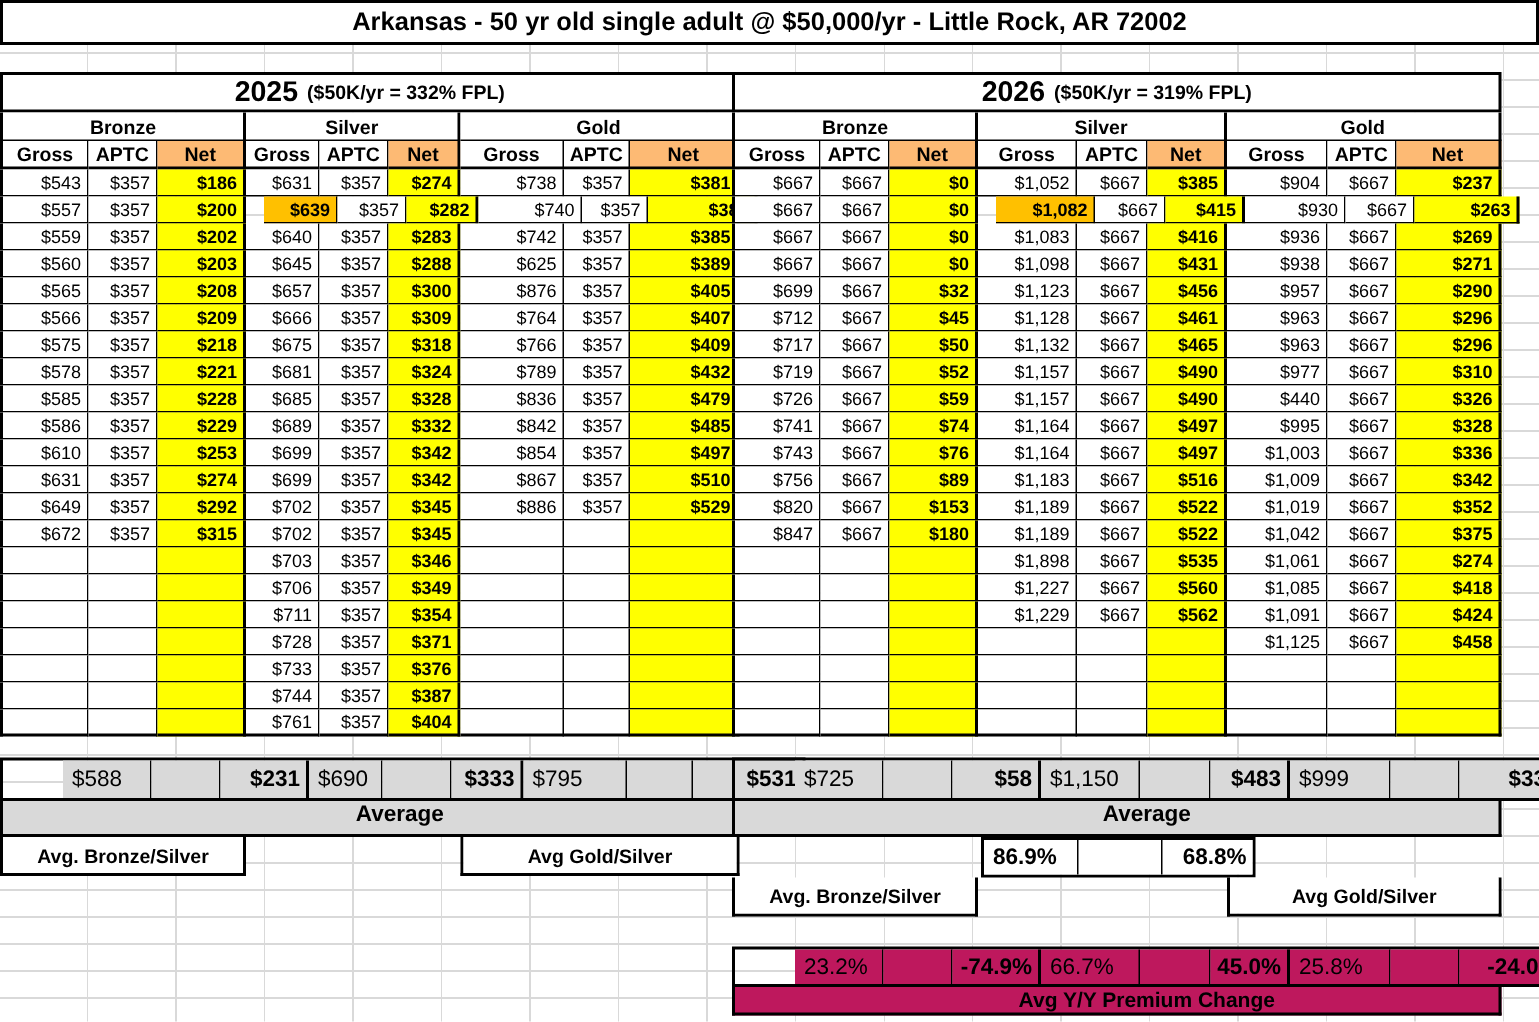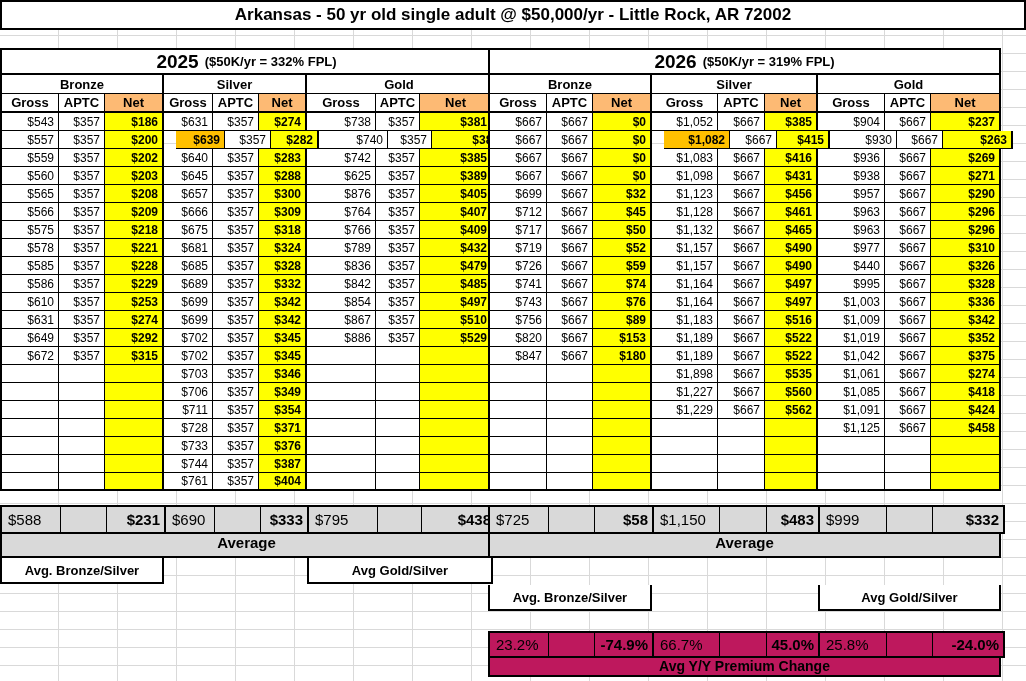--- a/index.html
+++ b/index.html
@@ -56,21 +56,21 @@
   .ta-l{justify-content:flex-start;padding-left:6px;text-align:left;}
   .d{font-size:12px;}
   .bold{font-weight:bold;}
   .net-col{background:#FFFF00;font-weight:bold;}
   .net-h{background:#fdba74;}
   .hl{background:#FFC000;font-weight:bold;margin-left:12px;}
   .gray{background:#D9D9D9;}
   .green{background:#be185d;}
 
   
-  .brow{display:flex;border:2px solid #000;width:max-content;}
+  .brow{display:flex;border:2px solid #000;width:max-content;padding-left:40px;}
   .brow > .cell{border-right:1px solid #000;height:auto;}
   .brow > .cell:last-child{border-right:none;}
   .brow > .c2, .brow > .c5{border-right-width:2px;}
   .no-top{border-top:none;}
   .h-avg > .cell{height:25px}
   .h-avg{height:29px}.h-avgl{height:24px;font-size:15px;text-align:center;}
   .h-pct{height:27px}.h-lbl{height:26px}
   .h-yoy{height:27px}.h-yoyl{height:19px;font-size:14px;}
   .f15{font-size:15px;}
   .sp1{height:14px}.sp2{height:20px}
@@ -347,21 +347,21 @@
     <div class="sp1"></div>
     <div class="brow h-avg">
       <div class="cell f15 gray c0 ta-l">$588</div>
       <div class="cell f15 gray c1 ta-l"></div>
       <div class="cell f15 gray c2 ta-r bold">$231</div>
       <div class="cell f15 gray c3 ta-l">$690</div>
       <div class="cell f15 gray c4 ta-l"></div>
       <div class="cell f15 gray c5 ta-r bold">$333</div>
       <div class="cell f15 gray c6 ta-l">$795</div>
       <div class="cell f15 gray c7 ta-l"></div>
-      <div class="cell f15 gray c8 ta-r bold">$438</div>
+      <div class="cell f15 gray c8 ta-r bold">$531</div>
     </div>
     <div class="brow no-top h-avgl ta-c bold gray span-all">Average</div>
     <div class="pctrow h-lbl">
       <div class="lbox box-b">
         <div class="cell ta-c">Avg. Bronze/Silver</div>
       </div>
       <div class="lbox ghost box-s">
         <div class="cell ta-c"></div>
       </div>
       <div class="lbox box-g">
@@ -637,20 +637,25 @@
       <div class="cell f15 gray c7 ta-l"></div>
       <div class="cell f15 gray c8 ta-r bold">$332</div>
     </div>
     <div class="brow no-top h-avgl ta-c bold gray span-all">Average</div>
     <div class="pctrow h-pct">
       <div class="pbox ghost box-s">
         <div class="cell f15 bold ta-l"></div>
         <div class="cell f15 bold"></div>
         <div class="cell f15 bold ta-r"></div>
       </div>
+      <div class="pbox box-g">
+        <div class="cell f15 bold ta-l">86.9%</div>
+        <div class="cell f15 bold"></div>
+        <div class="cell f15 bold ta-r">68.8%</div>
+      </div>
     </div>
     <div class="pctrow h-lbl">
       <div class="lbox box-b">
         <div class="cell ta-c">Avg. Bronze/Silver</div>
       </div>
       <div class="lbox ghost box-s">
         <div class="cell ta-c"></div>
       </div>
       <div class="lbox box-g">
         <div class="cell ta-c">Avg Gold/Silver</div>

